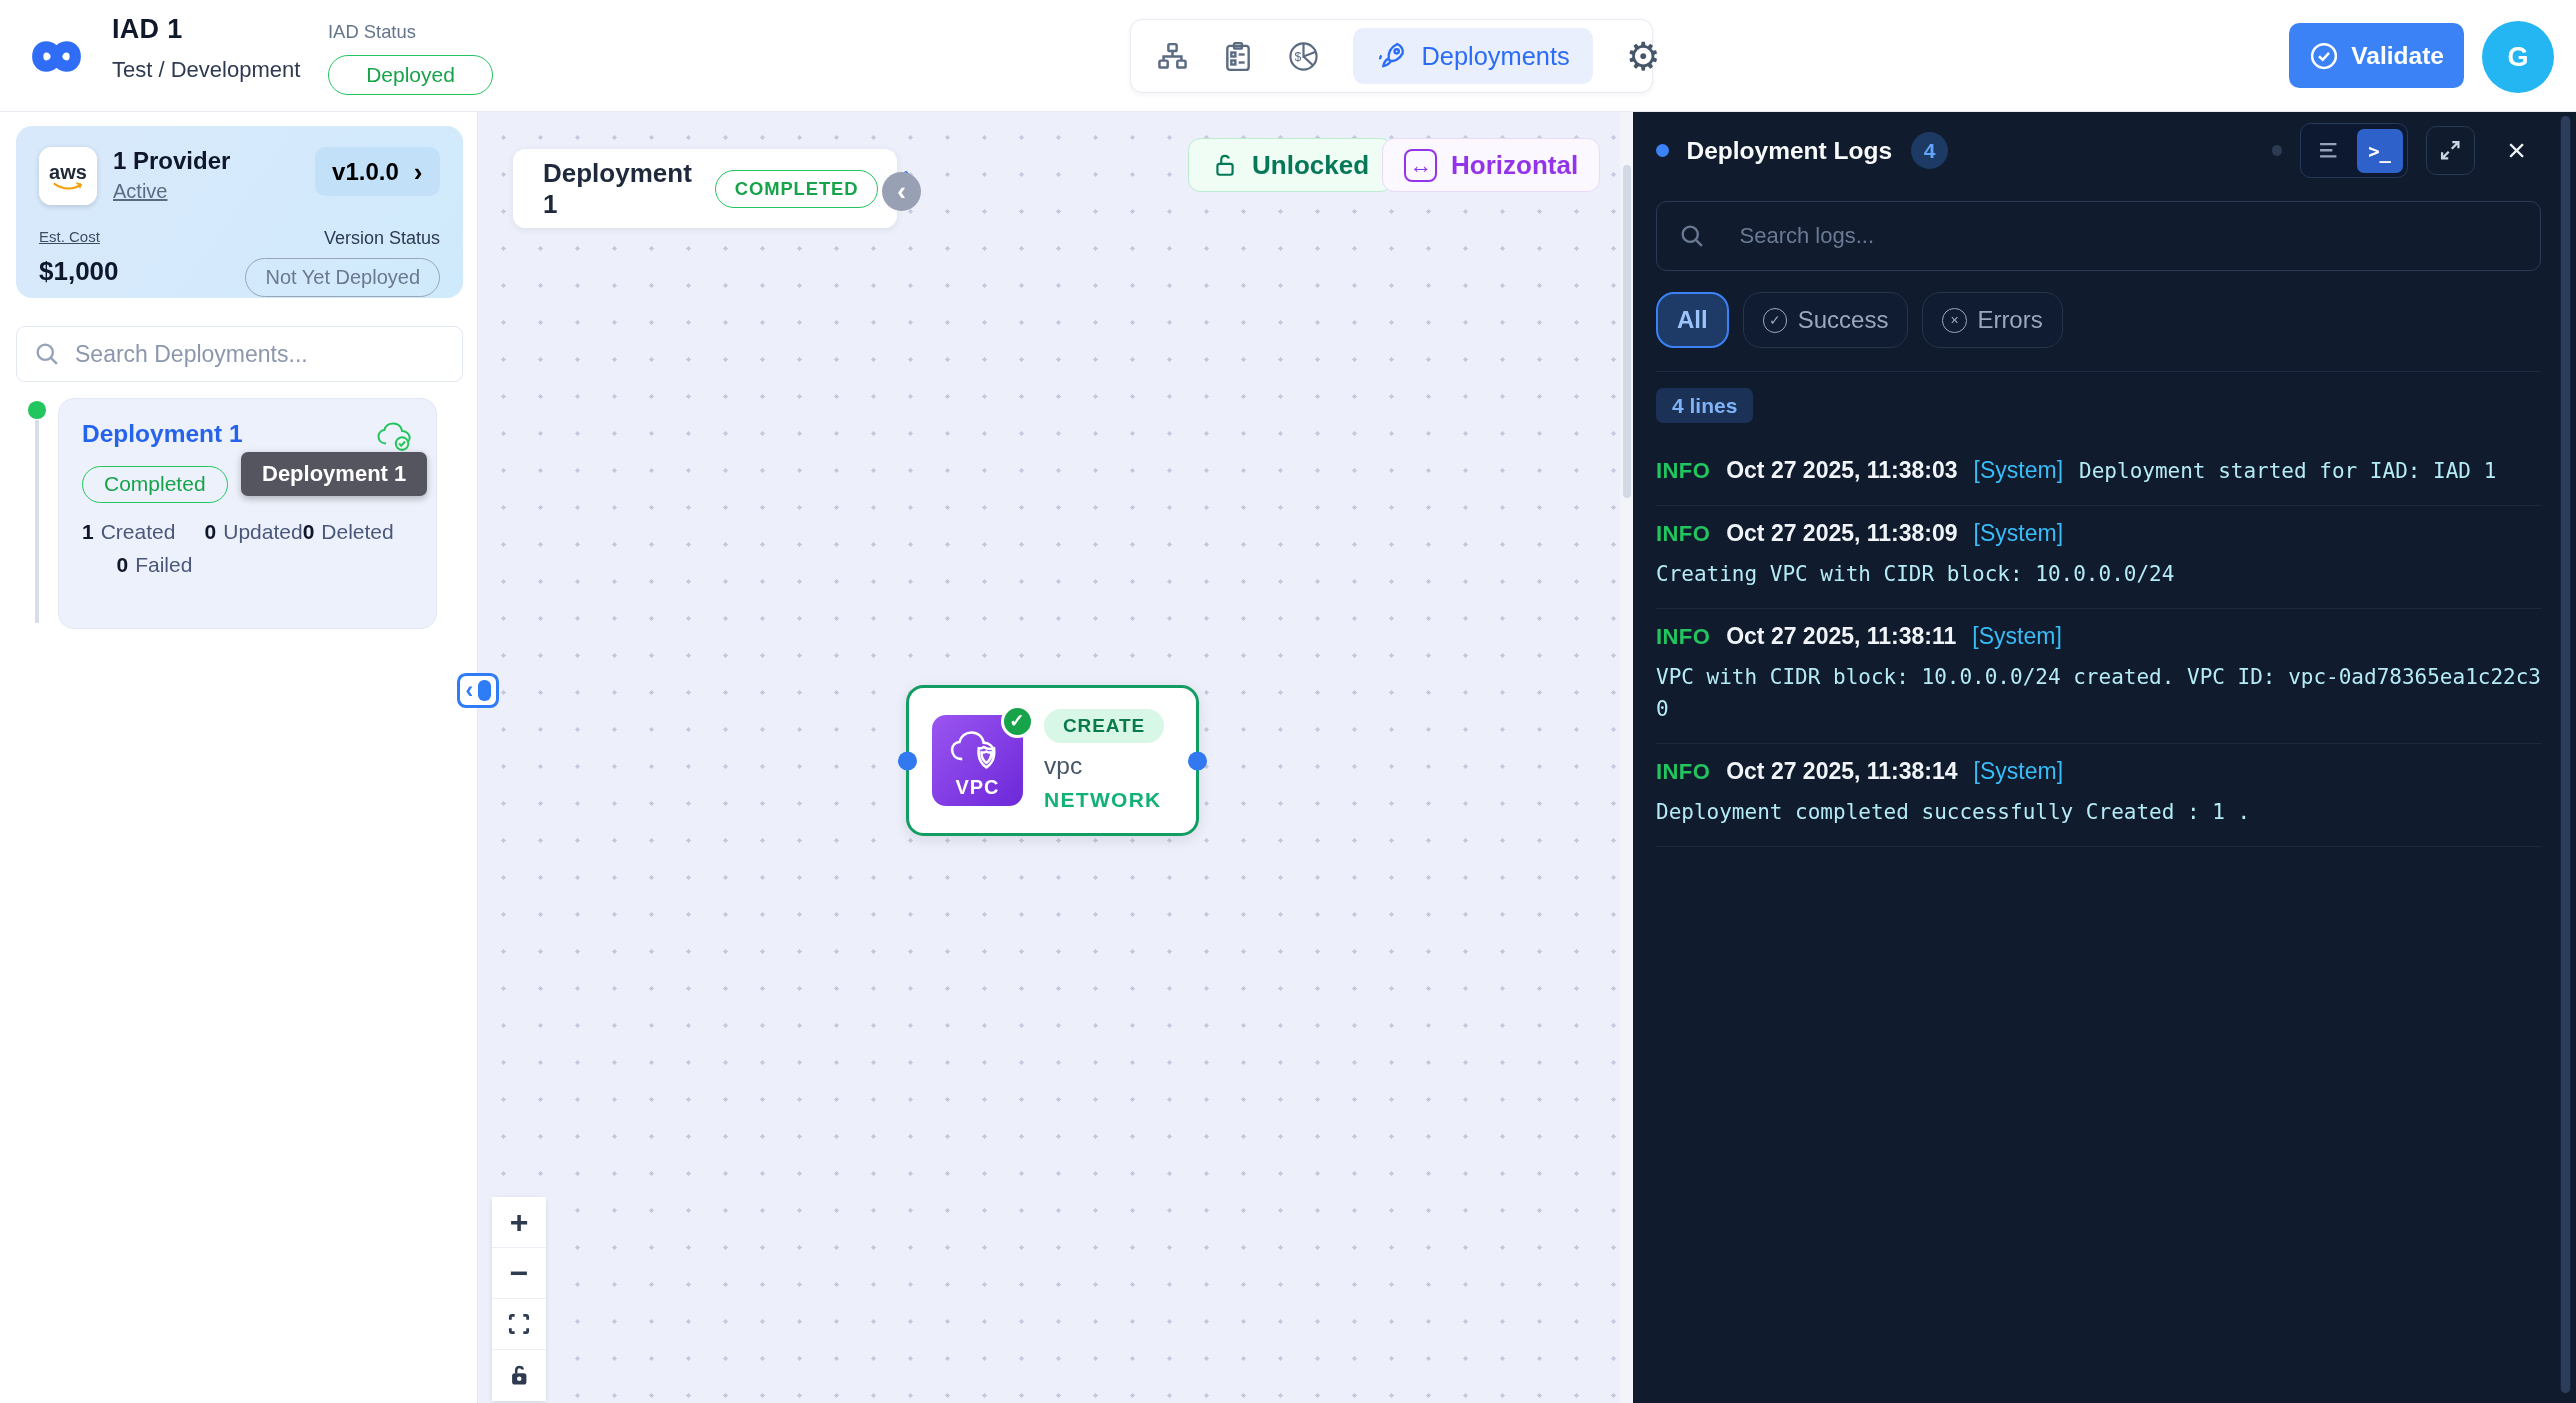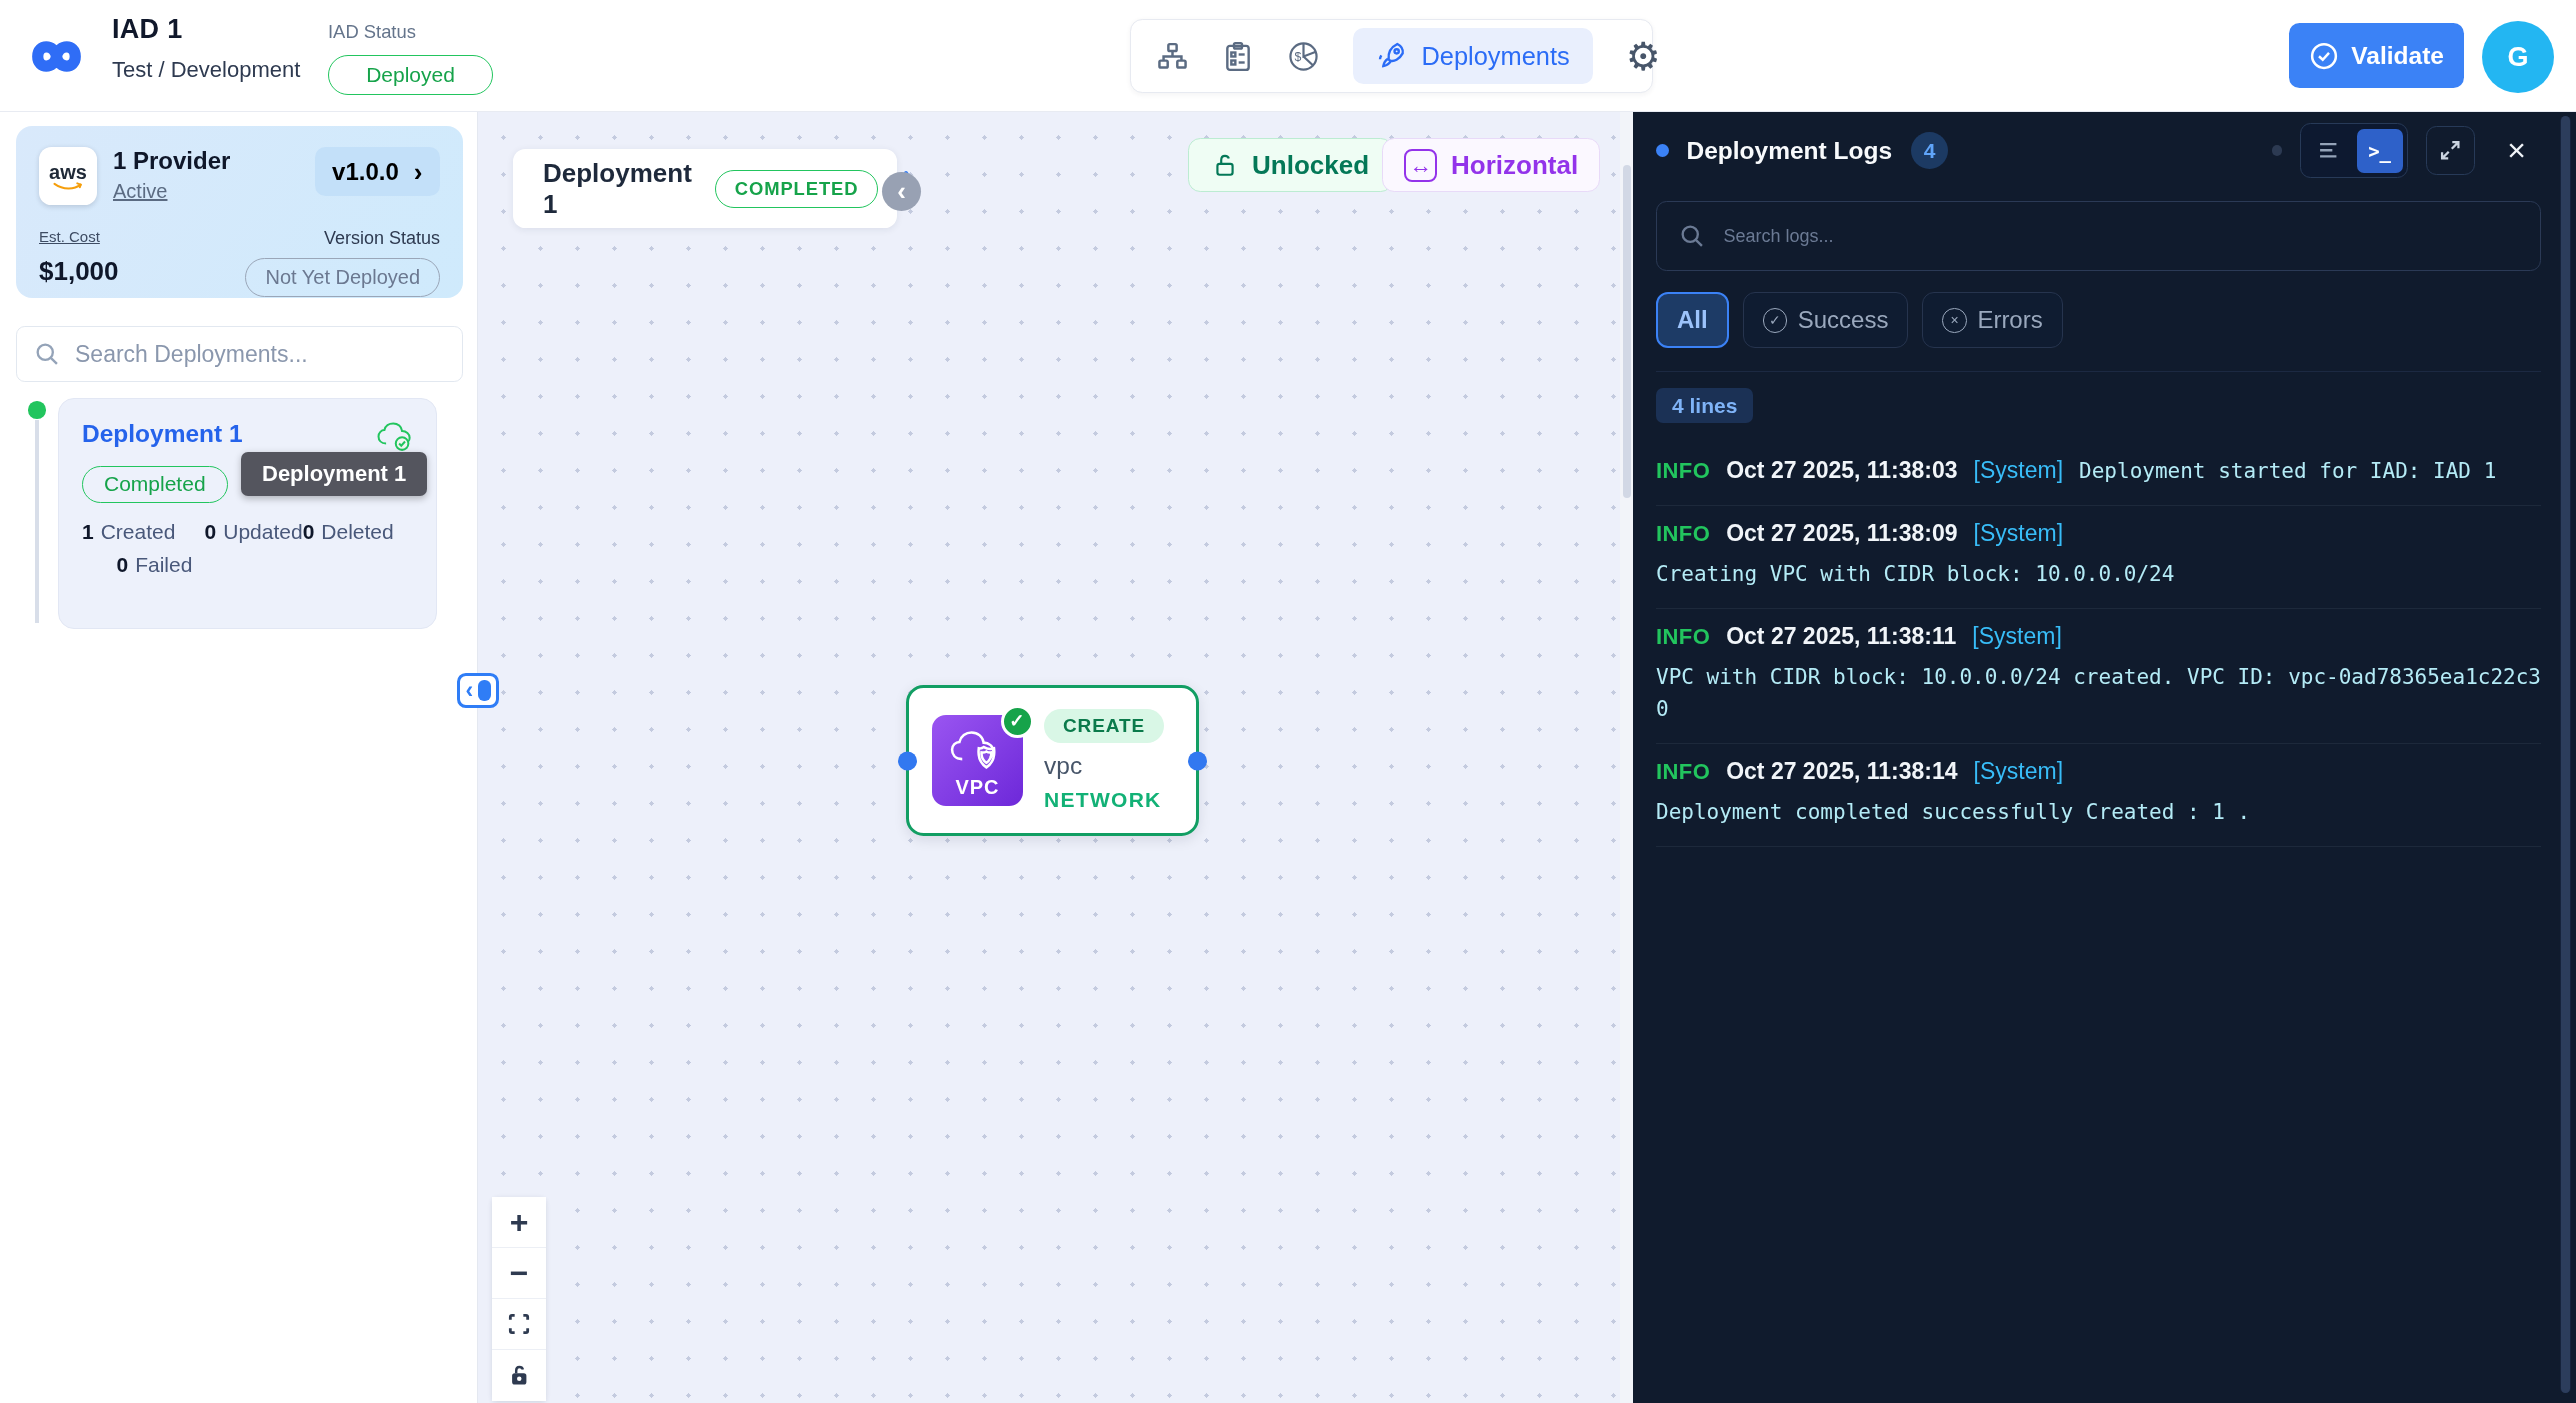--- a/index.html
+++ b/index.html
@@ -152,25 +152,25 @@
     border-radius:10.5px; padding:4.4px; gap:5.3px; }
   .vt-btn { width:46px; height:44px; border-radius:7px; display:flex; align-items:center;
     justify-content:center; color:#94a3b8; }
   .vt-btn.active { background:#2e61c9; color:#fff; font-family:"DejaVu Sans Mono",monospace;
     font-size:19px; font-weight:bold; }
   .sq-btn { width:49px; height:49px; border:1.8px solid #273a58; border-radius:10.5px; display:flex;
     align-items:center; justify-content:center; color:#cbd5e1; background:transparent; }
   .close-btn { font-size:32px; color:#f1f5f9; border:none; }
   .logs-search { margin-top:5.3px; height:70px; border:1.8px solid #2b3a56; border-radius:10.5px;
     display:flex; align-items:center; gap:17.5px; padding:0 21px; }
-  .logs-search input { background:transparent; border:none; outline:none; color:#c4b5fd; font-size:18px;
-    width:100%; font-family:"Liberation Sans",sans-serif; }
+  .logs-search input { background:transparent; border:none; outline:none; color:#c4b5fd; font-size:22px;
+    width:100%; font-family:"Liberation Sans",sans-serif;margin-left:16px; }
   .logs-search input::placeholder { color:#6b7a94; }
   .filters { display:flex; gap:14px; margin-top:21px; }
-  .filter-btn { height:56px; border-radius:12px; display:flex; align-items:center; gap:10.5px;
+  .filter-btn { height:56px; border-radius:18px; display:flex; align-items:center; gap:10.5px;
     padding:0 19px; font-size:24px; color:#9aa8bd; border:1.8px solid #26344e; background:#0f1c31; }
   .filter-btn.active { background:#1d3b66; border:2.6px solid #3b82f6; color:#9cc3fb; font-weight:bold; }
   .f-ic { width:24.5px; height:24.5px; border:1.8px solid #9aa8bd; border-radius:50%; display:flex;
     align-items:center; justify-content:center; font-size:14px; }
   .logs-divider { margin-top:23px; border-top:1.8px solid #1c2942; }
   .lines-badge { display:inline-flex; margin-top:16px; background:#1b3155; color:#7fb3f7; font-size:21px;
     font-weight:600; border-radius:7px; padding:5.3px 16px; }
   .log-list { margin-top:19px; }
   .log-entry { padding:14px 0 17.5px 0; border-bottom:1.8px solid rgba(148,163,184,.10); }
   .log-head { display:flex; align-items:baseline; gap:16px; flex-wrap:wrap; }

